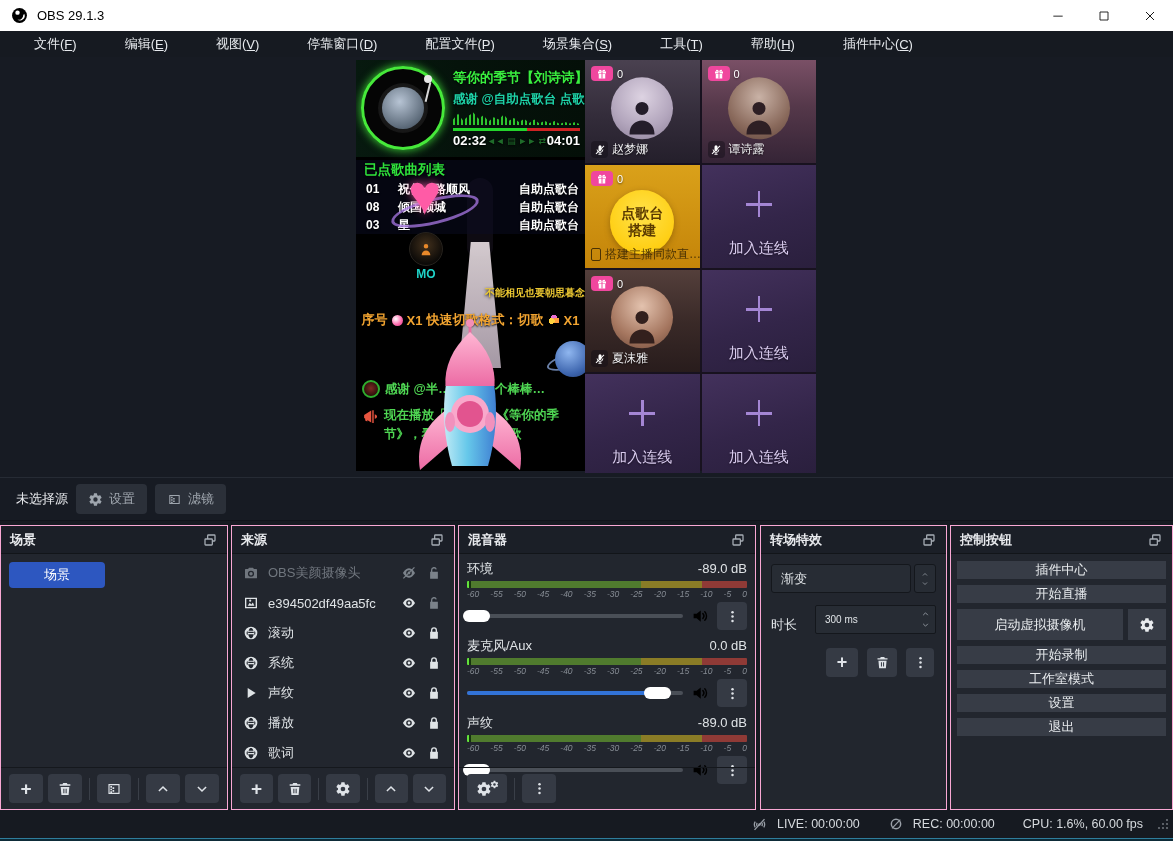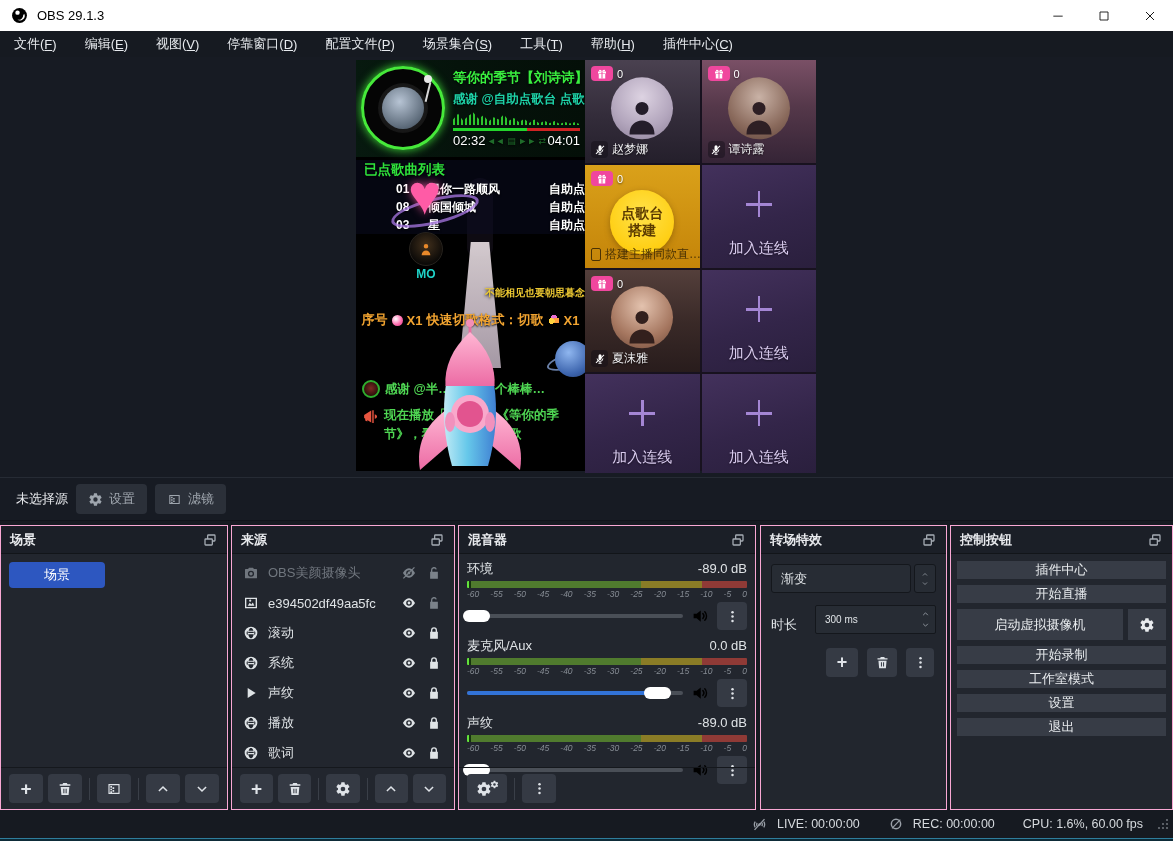--- a/index.html
+++ b/index.html
@@ -11,45 +11,45 @@
 
   
   .titlebar{position:absolute;left:0;top:0;width:1173px;height:31px;background:#ffffff;display:flex;align-items:center;}
   .titlebar .logo{width:17px;height:17px;margin-left:11px;}
   .titlebar .wtitle{margin-left:9px;font-size:13px;color:#000;}
   .wbtns{margin-left:auto;display:flex;height:100%;}
   .wbtn{width:46px;height:100%;display:flex;align-items:center;justify-content:center;color:#1a1a1a;}
 
   
   .menubar{position:absolute;left:0;top:31px;width:1173px;height:26px;background:#161a21;display:flex;align-items:center;color:#e7eaee;font-size:13px;}
-  .mitem{padding:0 14px;height:100%;display:flex;align-items:center;white-space:nowrap;}
+  .mitem{padding:0 14px;height:100%;display:flex;align-items:center;white-space:nowrap;margin-left:20px;}
   .mitem .u{text-decoration:underline;}
 
   
   .previewzone{position:absolute;left:0;top:57px;width:1173px;height:420px;background:#171b23;}
   .canvas{position:absolute;left:356px;top:3px;width:460px;height:411px;display:flex;background:#000;}
   .lcol{position:relative;width:229px;height:411px;overflow:hidden;
     background:linear-gradient(180deg,#241f2e 0%,#5b4f63 10%,#6f6078 17%,#55496 30%,#544a62 30%,#3a3450 45%,#262639 58%,#151622 74%,#0b0c13 100%);}
   
   .player{position:absolute;left:0;top:0;width:229px;height:97px;background:linear-gradient(90deg,#07190f,#05130b 45%,#040f08);}
   .vinyl{position:absolute;left:5px;top:6px;width:84px;height:84px;border-radius:50%;background:radial-gradient(circle,#1c1c1c 0 32%,#0a0a0a 70%);border:3px solid #46e93a;box-shadow:0 0 9px 1px rgba(70,240,60,.75), inset 0 0 0 14px #050505;}
   .vcore{position:absolute;left:50%;top:50%;transform:translate(-50%,-50%);width:42px;height:42px;border-radius:50%;background:radial-gradient(circle at 42% 35%,#b7c4d4,#5d6b7a 70%,#39434e);}
   .tonearm{position:absolute;right:10px;top:6px;width:8px;height:8px;border-radius:50%;background:#e8e8e8;}
   .tonearm::after{content:'';position:absolute;left:3px;top:7px;width:2px;height:20px;background:#d8d8d8;transform:rotate(14deg);}
   .ptitle{position:absolute;left:97px;top:9px;width:130px;font-size:13.5px;font-weight:bold;color:#39ef3f;text-shadow:0 1px 2px #000;white-space:nowrap;}
   .pcredit{position:absolute;left:97px;top:31px;font-size:12.5px;font-weight:bold;color:#1ed3a8;text-shadow:0 1px 2px #000;white-space:nowrap;}
   .wave{position:absolute;left:97px;top:51px;width:127px;height:14px;background:repeating-linear-gradient(90deg,#2ec52e 0 2px,rgba(0,0,0,0) 2px 4px);
     clip-path:polygon(0 60%,4% 20%,8% 70%,12% 35%,16% 10%,20% 55%,24% 30%,28% 75%,32% 45%,36% 60%,40% 25%,44% 70%,48% 50%,52% 80%,56% 55%,60% 85%,64% 60%,68% 90%,72% 70%,76% 88%,80% 72%,84% 92%,88% 78%,92% 90%,96% 80%,100% 95%,100% 100%,0 100%);}
   .progress{position:absolute;left:97px;top:68px;width:127px;height:3px;background:linear-gradient(90deg,#24d52c 0 58%,#cf2323 58% 100%);}
-  .ptimes{position:absolute;left:97px;top:73px;width:127px;display:flex;align-items:center;justify-content:space-between;color:#fff;font-weight:normal;font-size:13px;text-shadow:0 1px 2px #000;}
+  .ptimes{position:absolute;left:97px;top:73px;width:127px;display:flex;align-items:center;justify-content:space-between;color:#fff;font-weight:bold;font-size:13px;text-shadow:0 1px 2px #000;}
   .pctrl{display:flex;gap:7px;color:#1f6b2a;font-size:9px;align-items:center;}
   
   .playlist{position:absolute;left:0;top:100px;width:229px;height:74px;background:rgba(10,12,36,.46);}
   .pltitle{position:absolute;left:8px;top:1px;color:#2fe23c;font-weight:bold;font-size:13.5px;text-shadow:0 1px 2px #000;}
-  .plrows{position:absolute;left:0;top:20px;width:229px;margin-left:30px;}
+  .plrows{position:absolute;left:0;top:20px;width:229px;}
   .plrow{display:flex;height:18px;align-items:center;padding:0 6px 0 10px;color:#fff;font-size:12px;font-weight:bold;text-shadow:0 1px 2px #000;}
   .plno{width:32px;}.plsong{flex:1;}
   
   .woman{position:absolute;left:95px;top:118px;width:58px;height:190px;}
   .whair{position:absolute;left:16px;top:0;width:26px;height:78px;border-radius:13px 13px 8px 8px;background:#0e0b12;}
   .wdress{position:absolute;left:8px;top:64px;width:42px;height:126px;background:linear-gradient(180deg,#e4dade,#c9bcc6 60%,#b2a5b2);clip-path:polygon(28% 0,72% 0,100% 100%,0 100%);opacity:.92;}
   .heart{position:absolute;left:38px;top:108px;width:84px;height:70px;z-index:3;}
   .heart .hglyph{position:absolute;left:14px;top:-6px;font-size:56px;color:#ff5ba6;text-shadow:0 0 10px rgba(255,90,166,.8);}
   .heart .hring{position:absolute;left:-4px;top:30px;width:90px;height:26px;border:3px solid rgba(170,120,230,.75);border-radius:50%;transform:rotate(-14deg);}
   .mo{position:absolute;left:48px;top:172px;width:44px;text-align:center;z-index:2;}

